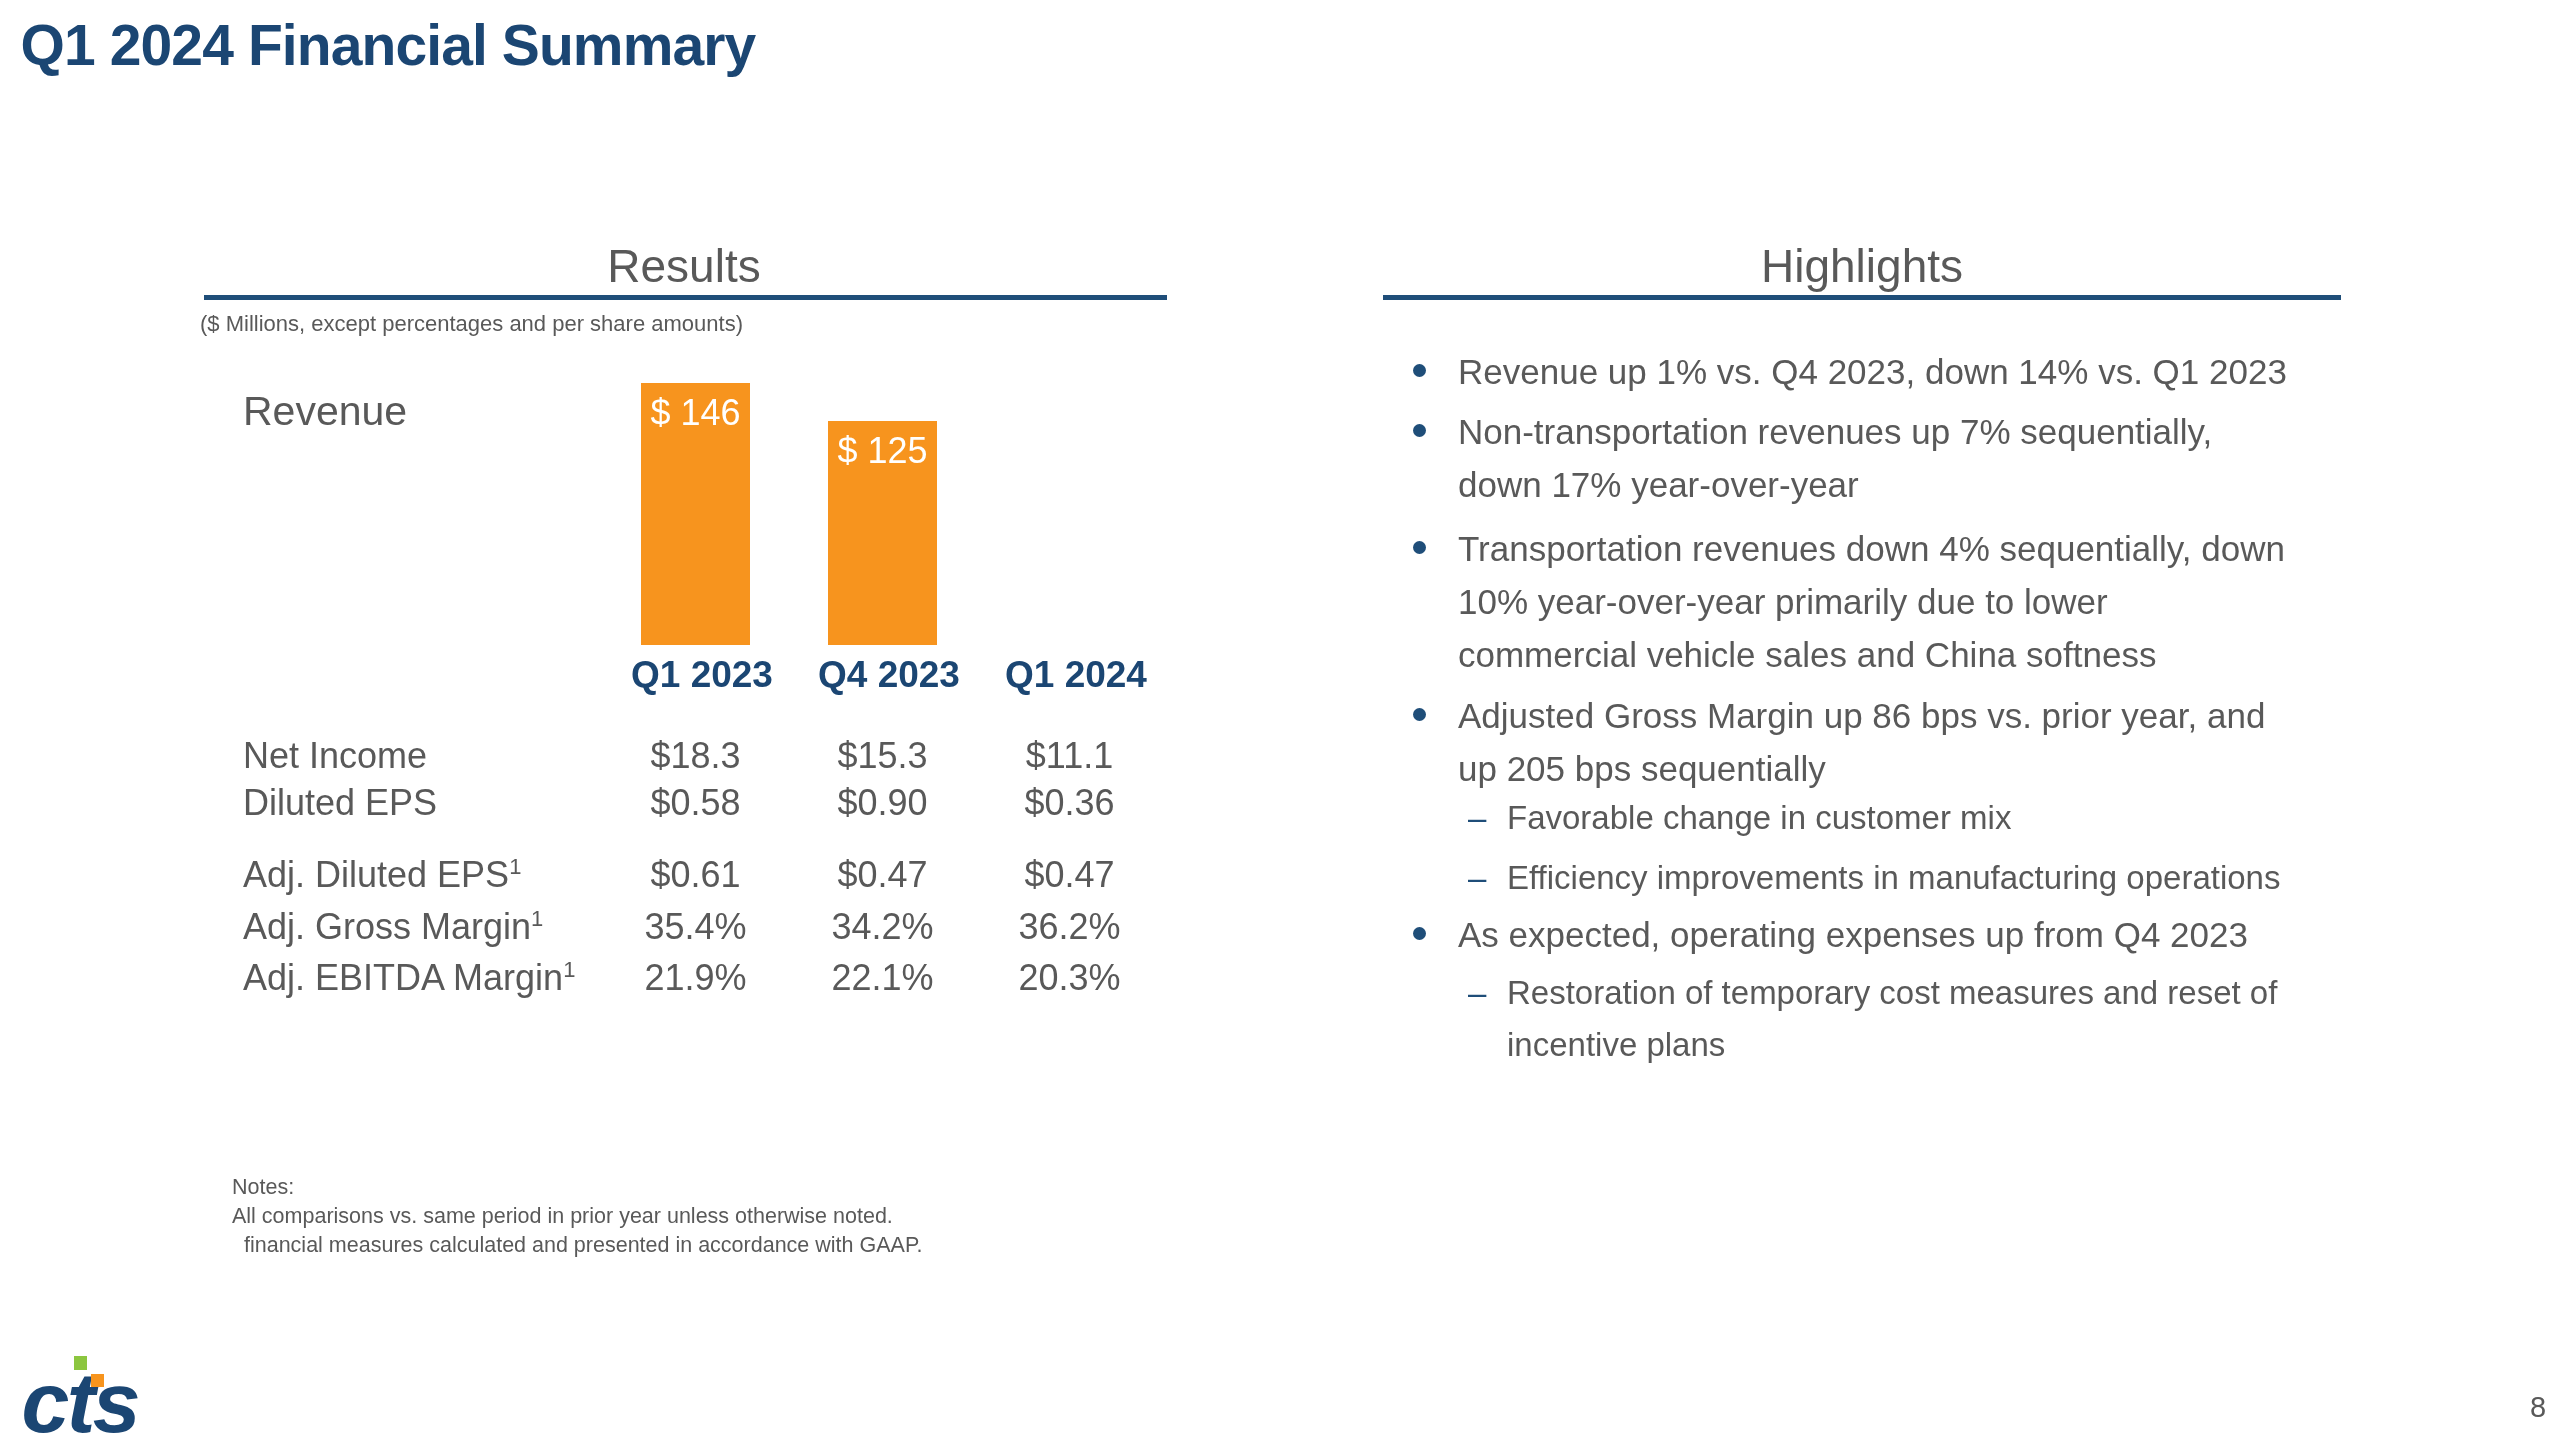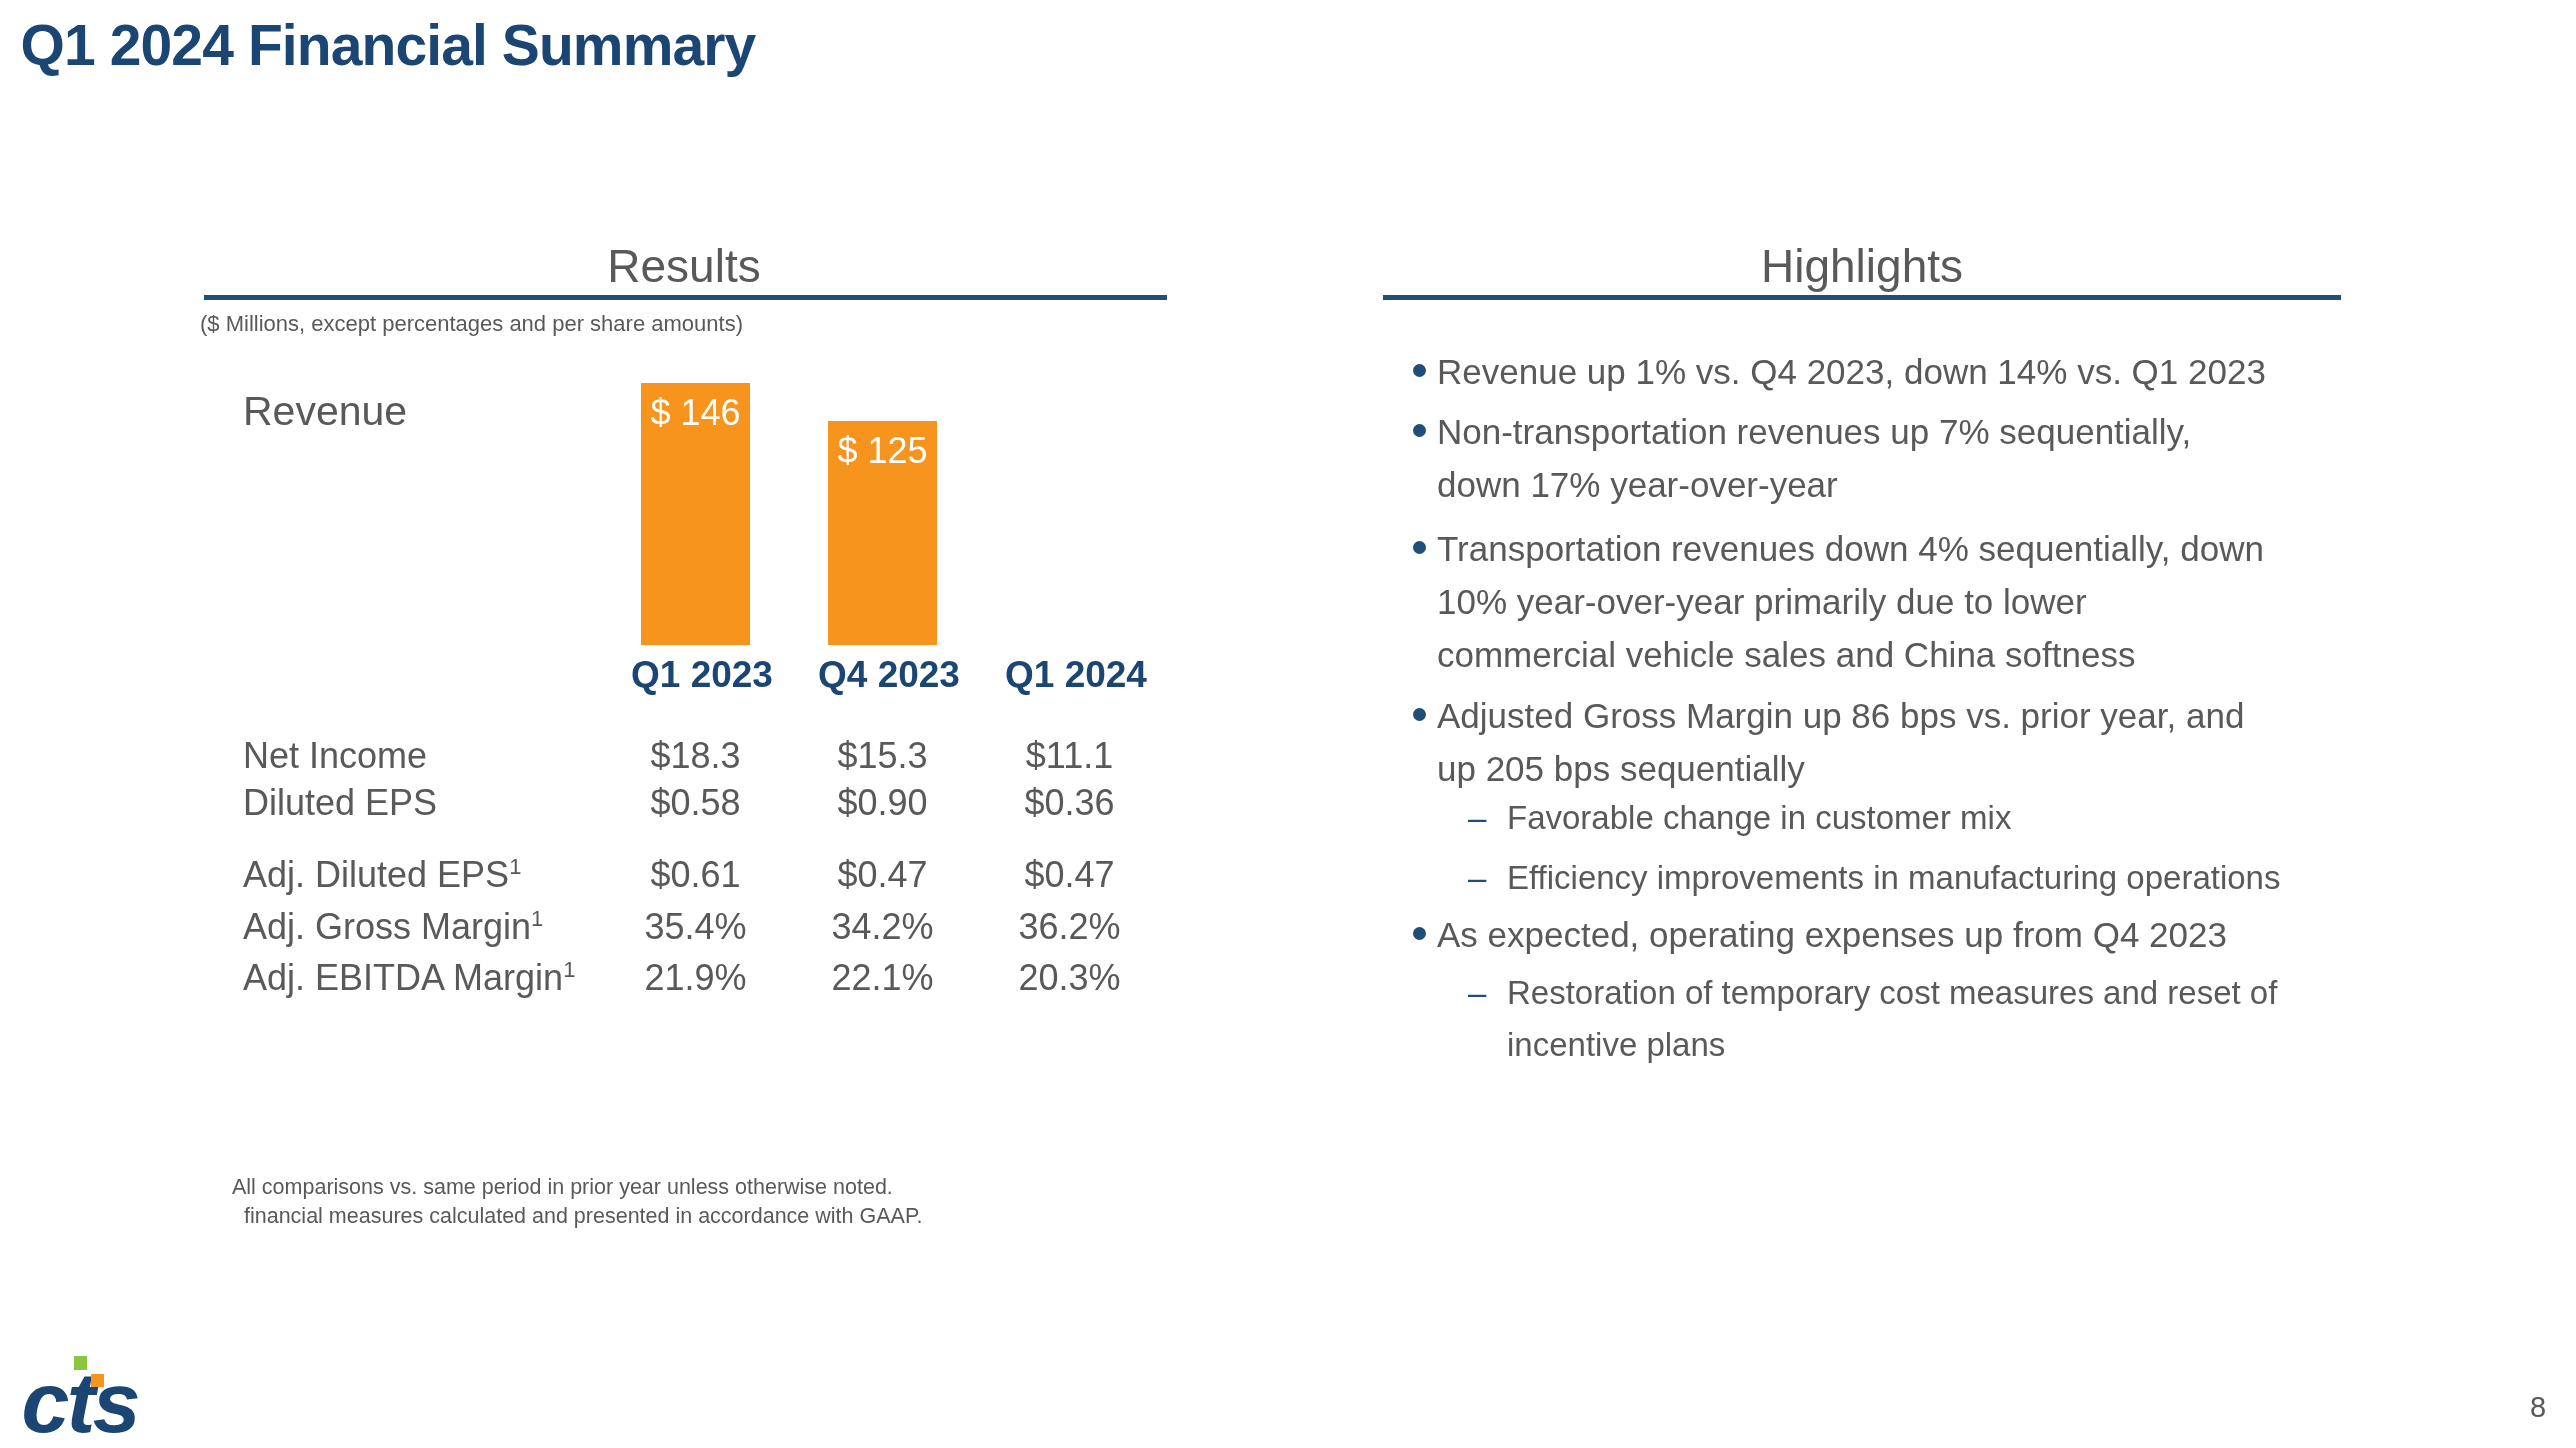--- a/index.html
+++ b/index.html
@@ -39,21 +39,21 @@
 
   
   .t-row { height:48px; font-size:36px; color:#595959; }
   .t-label { position:absolute; left:243px; top:0; white-space:nowrap; }
   .t-label sup { font-size:22px; vertical-align:super; line-height:0; }
   .t-val { position:absolute; top:0; width:129px; text-align:center; white-space:nowrap; }
   .t-val.c0 { left:631px; } .t-val.c1 { left:818px; } .t-val.c2 { left:1005px; }
 
   
   .hl-item { left:1411px; width:1108px; font-size:35px; line-height:53px; color:#595959; }
-  .hl-text { display:block; margin-left:26px; white-space:pre-line; }
+  .hl-text { display:block; margin-left:47px; white-space:pre-line; }
   .hl-dot {
     position:absolute; left:1.7px; top:19px; width:13px; height:13px;
     border-radius:50%; background:#1F4E79;
   }
   .hl-sub { left:1468px; width:1056px; font-size:33px; line-height:52px; color:#595959; }
   .hl-sub .hl-text { margin-left:39px; }
   .hl-dash {
     position:absolute; left:0; top:0; color:#1F4E79; font-size:33px; line-height:52px;
   }
 
@@ -163,20 +163,21 @@
   <span class="hl-dot"></span>
   <span class="hl-text">As expected, operating expenses up from Q4 2023</span>
 </div>
 <div class="abs hl-sub" style="top:967px;">
   <span class="hl-dash">–</span>
   <span class="hl-text">Restoration of temporary cost measures and reset of
 incentive plans</span>
 </div>
 
 <div class="abs notes">
+  <div>Notes:</div>
   <div>All comparisons vs. same period in prior year unless otherwise noted.</div>
   <div class="indent">financial measures calculated and presented in accordance with GAAP.</div>
 </div>
 
 <div class="abs logo">
   <span class="logo-word">cts</span>
   <span class="logo-sq green"></span>
   <span class="logo-sq orange"></span>
 </div>
 

